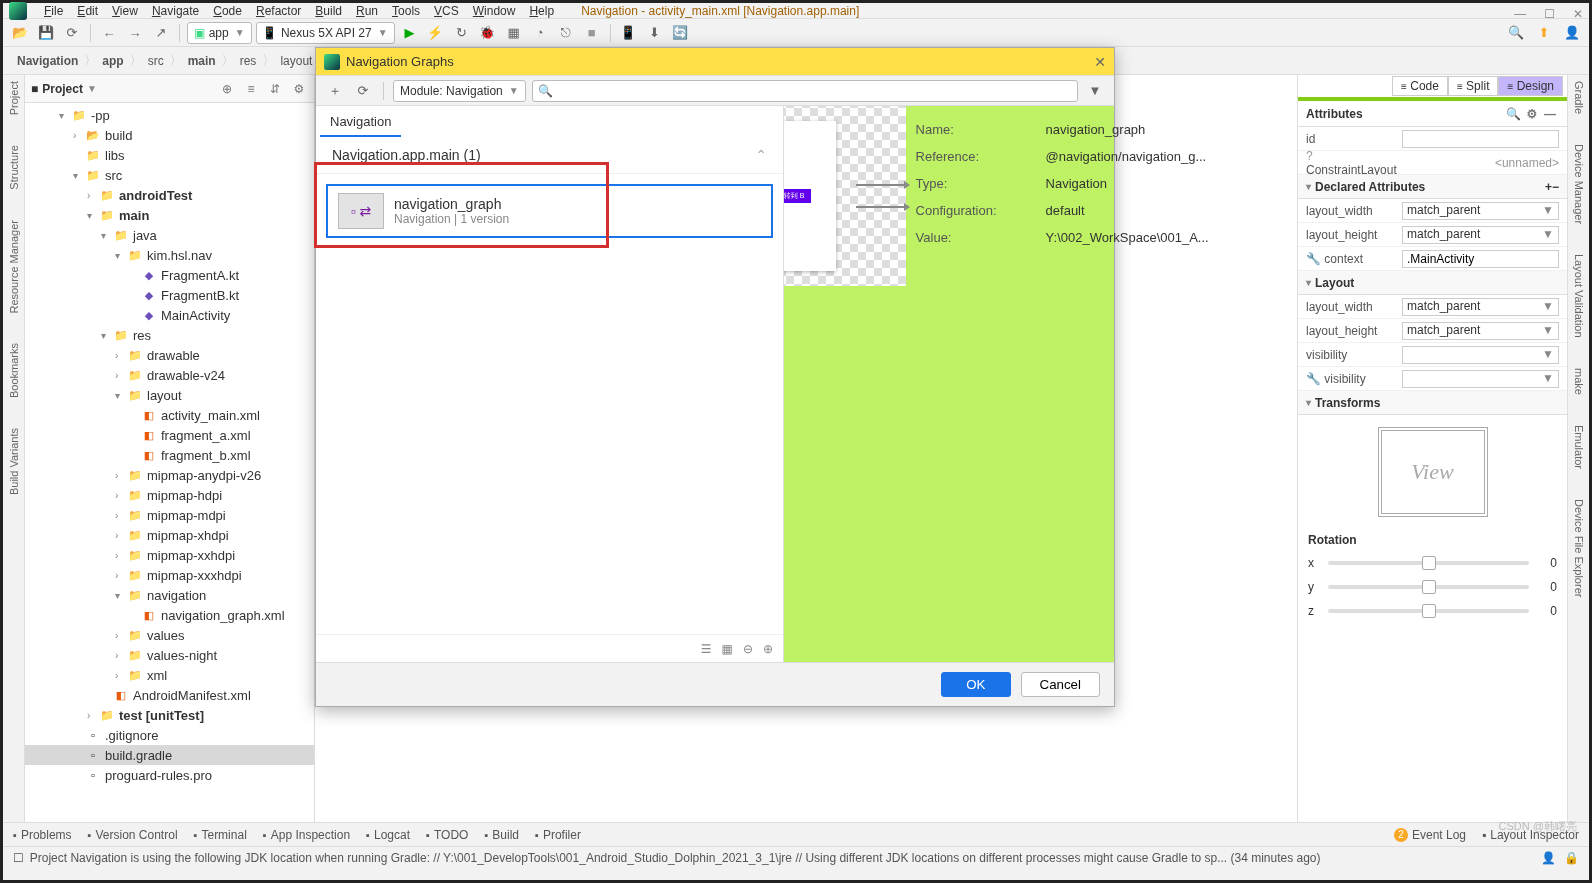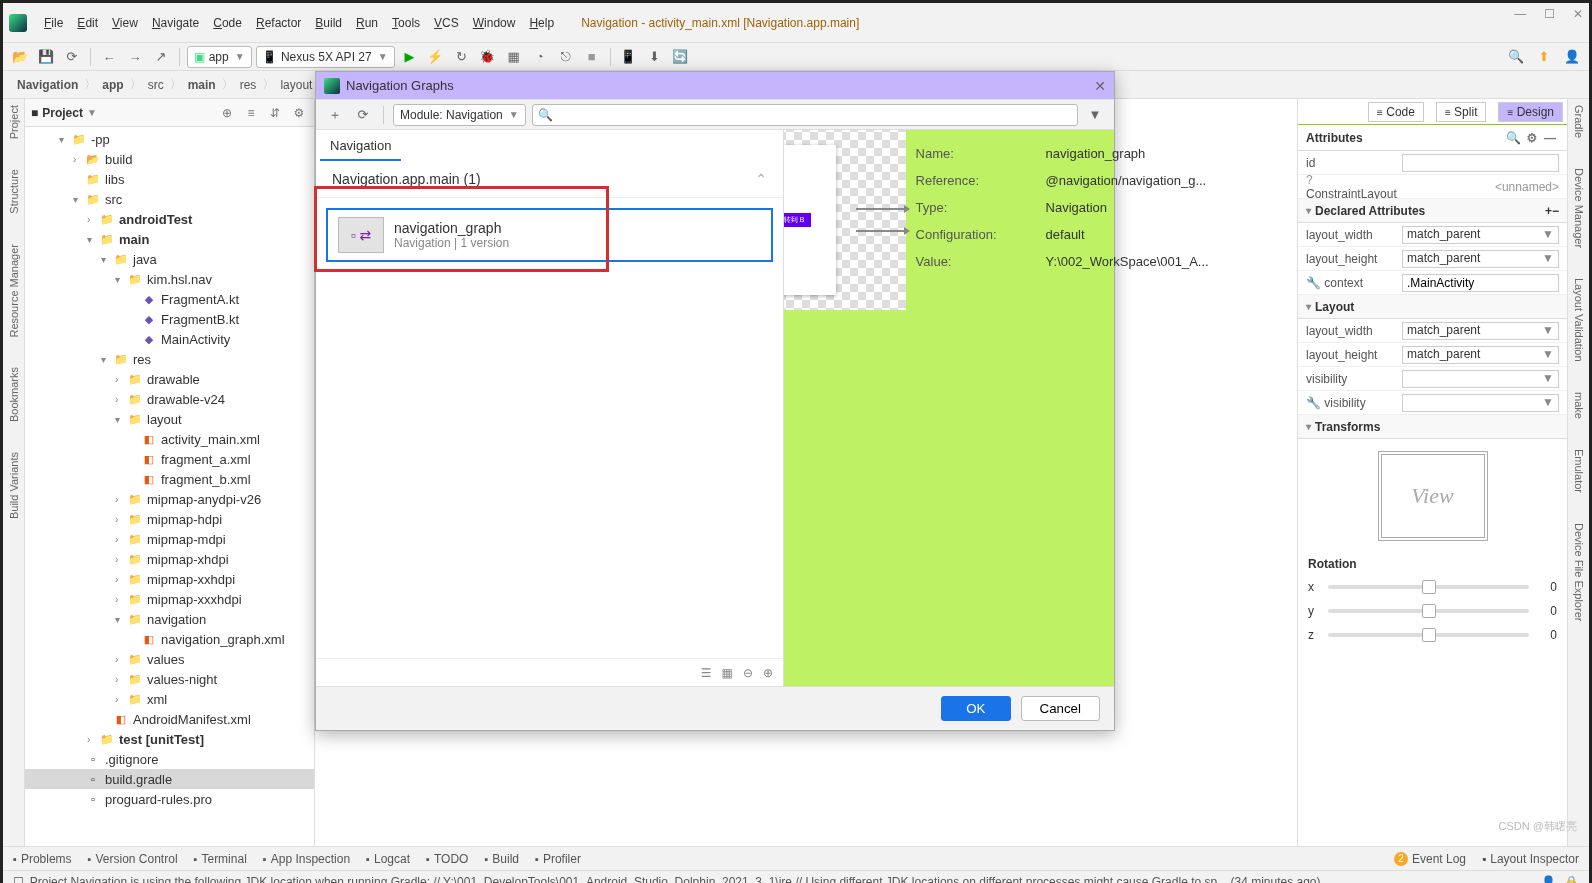--- a/index.html
+++ b/index.html
@@ -1,20 +1,20 @@
 <!DOCTYPE html>
 <html><head>
 <meta charset="utf-8">
 <style>
 * { box-sizing: border-box; margin: 0; padding: 0; font-family: "Segoe UI", Arial, sans-serif; }
 body { background: #fff; font-size: 12px; color: #333; overflow: hidden; }
 .window { border: 3px solid #222; width: 1592px; height: 883px; position: relative; background: #f2f2f2; }
 
 
-.menubar { background: #f2f2f2; height: 40px; display: flex; align-items: center; padding: 0 6px; border-bottom: 1px solid #ddd; }
+.menubar { background: #f2f2f2; height: 16px; display: flex; align-items: center; padding: 0 6px; border-bottom: 1px solid #ddd; }
 .menubar .logo { width: 18px; height: 18px; background: linear-gradient(135deg, #3DDC84, #073042); border-radius: 3px; margin-right: 10px; }
 .menubar .item { padding: 0 7px; cursor: pointer; }
 .menubar .item u { text-decoration: underline; }
 .menubar .title { margin-left: 20px; color: #a16207; }
 .winbtns { position: absolute; right: 6px; top: 4px; display: flex; gap: 18px; color: #888; }
 
 
 .toolbar { background: #f2f2f2; height: 28px; display: flex; align-items: center; padding: 0 6px; border-bottom: 1px solid #ddd; gap: 4px; }
 .tbtn { width: 22px; height: 22px; display: flex; align-items: center; justify-content: center; color: #666; cursor: pointer; font-size: 13px; }
 .tsep { width: 1px; height: 18px; background: #ccc; margin: 0 3px; }
@@ -50,21 +50,21 @@
 .folder { color: #8a8a8a; }
 .folder-ylw { color: #d9a03c; }
 .kt { color: #6b4fbb; }
 .xml { color: #e8590c; }
 
 
 .center { flex: 1; position: relative; background: #fff; }
 
 
 .dialog { position: absolute; left: 0; top: -28px; width: 800px; height: 660px; background: #f2f2f2; border: 1px solid #aaa; box-shadow: 0 4px 16px rgba(0,0,0,.3); z-index: 10; display: flex; flex-direction: column; }
-.dlg-head { height: 28px; background: #c4b5fd; display: flex; align-items: center; padding: 0 8px; border-bottom: 1px solid #ddd; justify-content: flex-end; }
+.dlg-head { height: 28px; background: #fde047; display: flex; align-items: center; padding: 0 8px; border-bottom: 1px solid #ddd; justify-content: flex-end; }
 .dlg-head .logo2 { width: 16px; height: 16px; background: linear-gradient(135deg,#3DDC84,#073042); border-radius: 2px; margin-right: 6px; }
 .dlg-head .ttl { font-size: 13px; }
 .dlg-head .close { margin-left: auto; color: #666; cursor: pointer; font-size: 14px; }
 .dlg-toolbar { height: 30px; display: flex; align-items: center; padding: 0 8px; gap: 6px; border-bottom: 1px solid #ddd; }
 .dlg-toolbar .search { flex: 1; height: 22px; border: 1px solid #bbb; border-radius: 3px; background: #fff; padding: 0 6px; display: flex; align-items: center; }
 .dlg-body { flex: 1; display: flex; }
 .dlg-left { flex: 1; background: #fff; display: flex; flex-direction: column; border-right: 1px solid #ddd; }
 .dlg-left .tab { padding: 6px 10px; font-size: 13px; border-bottom: 2px solid #1a73e8; width: fit-content; margin: 2px 4px 0; color: #333; }
 .dlg-section { padding: 10px 16px; display: flex; align-items: center; justify-content: space-between; font-size: 14px; border-bottom: 1px solid #eee; }
 .dlg-item-wrap { padding: 10px; }
@@ -87,21 +87,21 @@
 .dlg-props .prow .k { width: 130px; color: #555; }
 .dlg-props .prow .v { color: #333; }
 .dlg-btns { height: 44px; display: flex; align-items: center; justify-content: flex-end; gap: 10px; padding: 0 14px; border-top: 1px solid #ddd; }
 .btn-primary { background: #1a73e8; color: #fff; border: 1px solid #1a73e8; padding: 4px 24px; border-radius: 3px; cursor: pointer; }
 .btn-secondary { background: #fff; border: 1px solid #bbb; padding: 4px 18px; border-radius: 3px; cursor: pointer; }
 
 
 .attrs { width: 270px; background: #fff; border-left: 1px solid #ddd; display: flex; flex-direction: column; }
 .attrs-tab { height: 28px; background: #f8f8f8; border-bottom: 1px solid #ddd; display: flex; align-items: center; padding: 0 6px; }
 .attrs-tab .tab { padding: 2px 8px; background: #fff; border: 1px solid #ccc; border-radius: 3px 3px 0 0; font-size: 12px; }
-.viewmode { height: 26px; display: flex; align-items: center; justify-content: flex-end; padding: 0 4px; gap: 12px; border-bottom: 1px solid #84cc16; }
+.viewmode { height: 26px; display: flex; align-items: center; justify-content: flex-end; padding: 0 4px; gap: 0; border-bottom: 4px solid #84cc16; }
 .viewmode .vm { padding: 2px 8px; font-size: 12px; border: 1px solid #ccc; cursor: pointer; }
 .viewmode .vm.active { background: #c4b5fd; }
 .ahdr { height: 26px; display: flex; align-items: center; padding: 0 8px; font-weight: 600; border-bottom: 1px solid #ddd; }
 .ahdr .spacer { flex: 1; }
 .ahdr .aico { width: 18px; text-align: center; color: #777; cursor: pointer; }
 .arow { display: flex; align-items: center; height: 24px; padding: 0 8px; border-bottom: 1px solid #f0f0f0; font-size: 12px; }
 .arow .k { width: 96px; color: #555; }
 .arow .v { flex: 1; }
 .arow input, .arow .sel { width: 100%; height: 18px; border: 1px solid #ccc; font-size: 12px; padding: 0 4px; }
 .section-hdr { height: 24px; display: flex; align-items: center; padding: 0 8px; font-weight: 600; background: #f8f8f8; border-bottom: 1px solid #ddd; font-size: 12px; }

